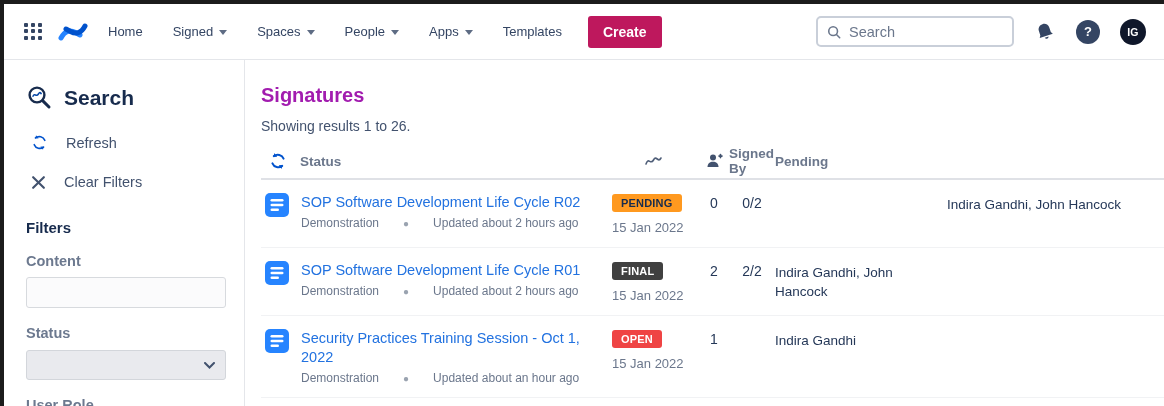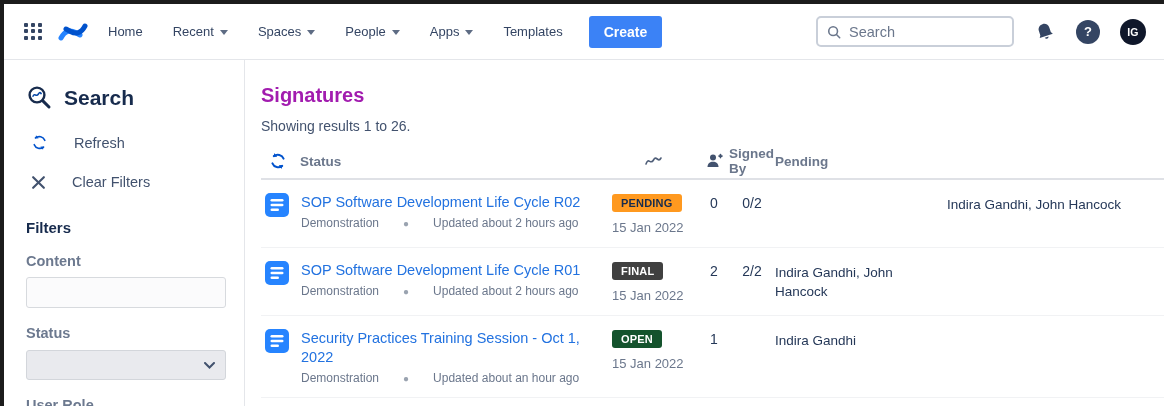--- a/index.html
+++ b/index.html
@@ -12,34 +12,34 @@
   .topnav {
     height:56px; display:flex; align-items:center; padding:0 18px 0 20px;
     border-bottom:1px solid #e4e6ea; background:#fff;
   }
   .grid-icon { width:18px; height:18px; display:grid; grid-template-columns:repeat(3,1fr); gap:2.5px; margin-right:16px; cursor:pointer; }
   .grid-icon span { background:#344563; width:4px; height:4px; border-radius:1px; }
   .conf-logo { margin-right:20px; cursor:pointer; display:flex; align-items:center; }
   .nav-items { display:flex; align-items:center; gap:30px; }
   .nav-item { display:flex; align-items:center; gap:6px; color:#344563; font-size:13px; cursor:pointer; white-space:nowrap; }
   .chev { width:0; height:0; border-left:4px solid transparent; border-right:4px solid transparent; border-top:5px solid #5e6c84; margin-top:2px; }
-  .create-btn { margin-left:26px; background:#3b82f6; color:#fff; border:none; border-radius:3px; font-weight:700; font-size:14px; padding:8px 15px; cursor:pointer; font-family:"Liberation Sans", sans-serif; }
+  .create-btn { margin-left:26px; background:#be185d; color:#fff; border:none; border-radius:3px; font-weight:700; font-size:14px; padding:8px 15px; cursor:pointer; font-family:"Liberation Sans", sans-serif; }
   .nav-right { margin-left:auto; display:flex; align-items:center; gap:20px; }
   .search-box { display:flex; align-items:center; width:198px; height:31px; border:2px solid #c9cfd9; border-radius:5px; padding:0 9px; gap:8px; background:#fff; }
   .search-box input { border:none; outline:none; width:100%; font-size:14.5px; color:#344563; font-family:"Liberation Sans", sans-serif; background:transparent; }
   .search-box input::placeholder { color:#6b778c; }
   .bell { transform:rotate(-18deg); }
   .help-circle { width:24px; height:24px; border-radius:50%; background:#344563; color:#fff; font-weight:700; font-size:13px; display:flex; align-items:center; justify-content:center; cursor:pointer; }
   .avatar { width:26px; height:26px; border-radius:50%; background:#0f172a; color:#fff; font-weight:700; font-size:10.5px; display:flex; align-items:center; justify-content:center; cursor:pointer; letter-spacing:.3px; }
   
   .content { display:flex; height:346px; }
   .sidebar { width:241px; flex:0 0 241px; border-right:1px solid #e4e6ea; padding:24px 18px 0 22px; }
   .side-head { display:flex; align-items:center; gap:11px; color:#172B4D; }
   .side-head h2 { font-size:21px; font-weight:700; }
-  .side-link { display:flex; align-items:center; gap:26px; margin-top:23px; padding-left:5px; color:#42526E; font-size:14.5px; cursor:pointer; }
+  .side-link { display:flex; align-items:center; gap:18px; margin-top:23px; padding-left:5px; color:#42526E; font-size:14.5px; cursor:pointer; }
   .filters-heading { margin-top:29px; font-size:15px; font-weight:700; color:#172B4D; }
   .field-label { margin-top:17px; font-size:14.5px; font-weight:600; color:#6C798F; }
   .text-input { margin-top:8px; width:100%; height:31px; border:1px solid #d7dade; border-radius:3px; background:#fbfbfc; padding:0 8px; font-size:14px; color:#172B4D; outline:none; font-family:"Liberation Sans", sans-serif; }
   .select { margin-top:9px; width:100%; height:30px; border:1px solid #d3d6db; border-radius:3px; background:#e9eaee; display:flex; align-items:center; justify-content:flex-end; padding:0 10px; cursor:pointer; }
   
   .main { flex:1; padding:24px 0 0 16px; overflow:hidden; }
   .page-title { font-size:20px; font-weight:700; color:#a21caf; }
   .results { margin-top:11px; font-size:14px; color:#42526E; }
   .tbl { margin-top:10px; }
   .trow { display:grid; grid-template-columns:34px 312px 92px 30px 46px 172px 1fr; align-items:start; }
@@ -81,21 +81,21 @@
       </svg>
     </div>
     <div class="nav-items">
 
         <div class="nav-item">
           <span>Home</span>
 
         </div>
 
         <div class="nav-item">
-          <span>Recent</span>
+          <span>Signed</span>
           <span class="chev"></span>
         </div>
 
         <div class="nav-item">
           <span>Spaces</span>
           <span class="chev"></span>
         </div>
 
         <div class="nav-item">
           <span>People</span>
@@ -277,21 +277,21 @@
               </div>
               <div>
                 <a class="title-link" href="#">Security Practices Training Session - Oct 1, 2022</a>
                 <div class="meta">
                   <span>Demonstration</span>
                   <span class="dot">●</span>
                   <span>Updated about an hour ago</span>
                 </div>
               </div>
               <div>
-                <span class="badge" style="background: #14532d; color: rgb(255, 255, 255);">OPEN</span>
+                <span class="badge" style="background: #ef4444; color: rgb(255, 255, 255);">OPEN</span>
                 <div class="cell-date">15 Jan 2022</div>
               </div>
               <div class="count">1</div>
               <div class="count"></div>
               <div class="people">Indira Gandhi</div>
               <div class="people"></div>
             </div>
 
             <div class="trow">
               

